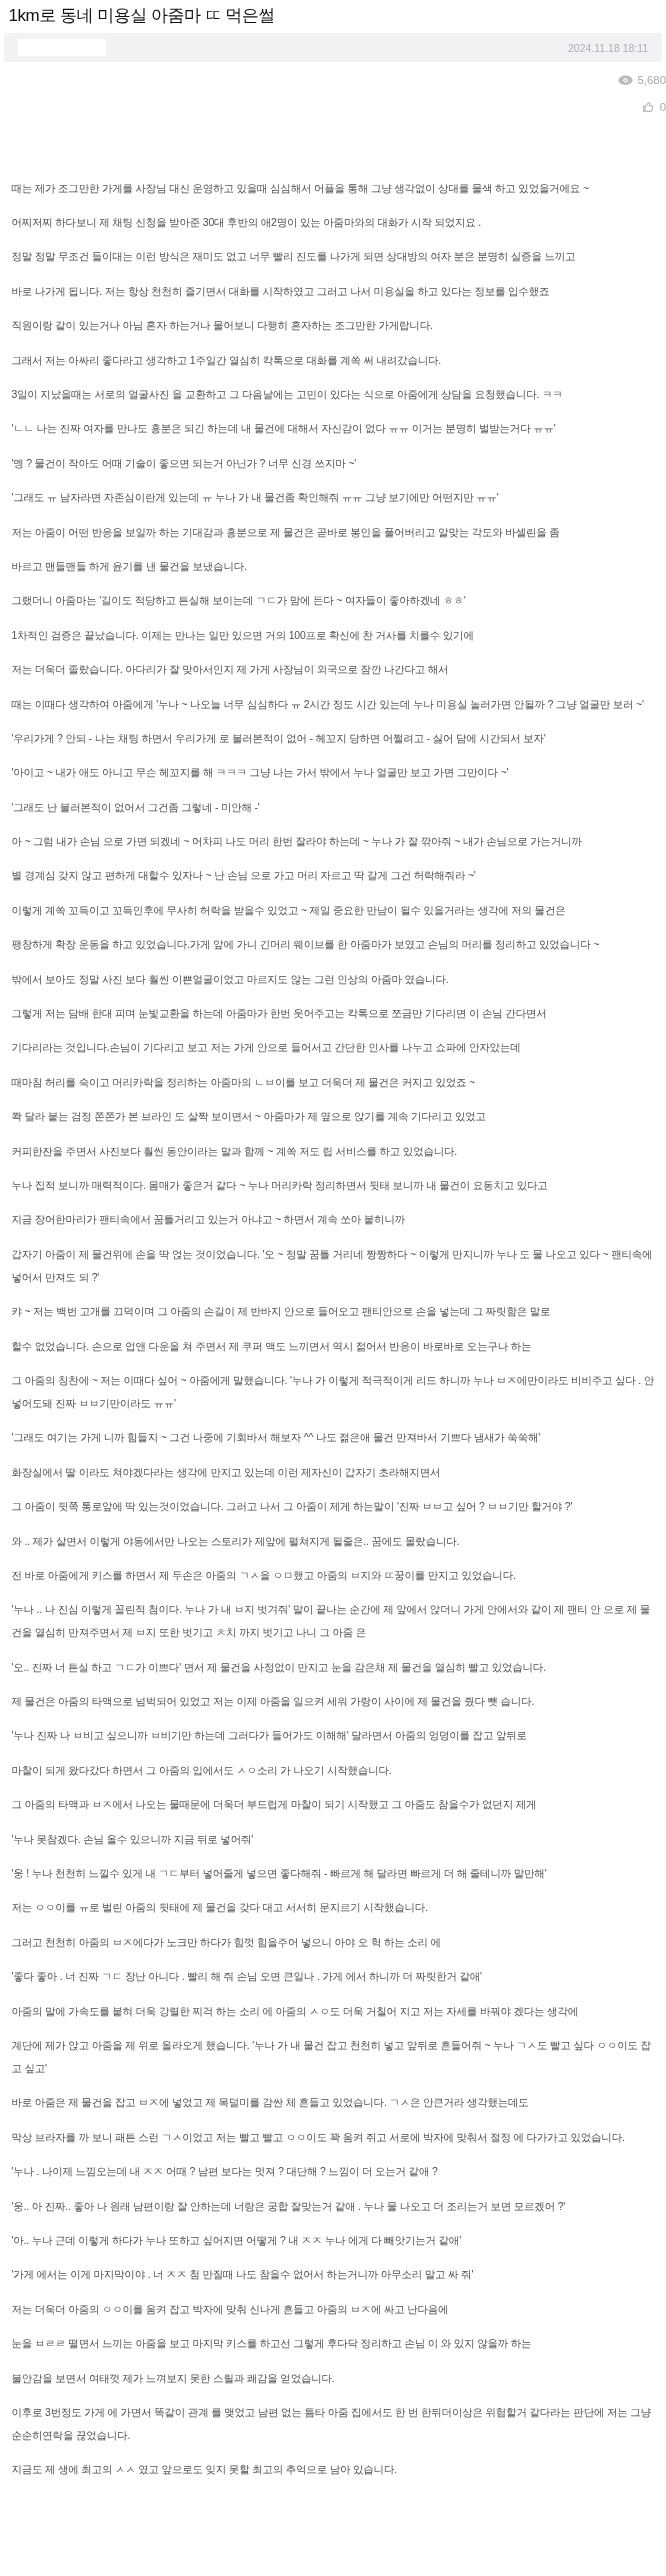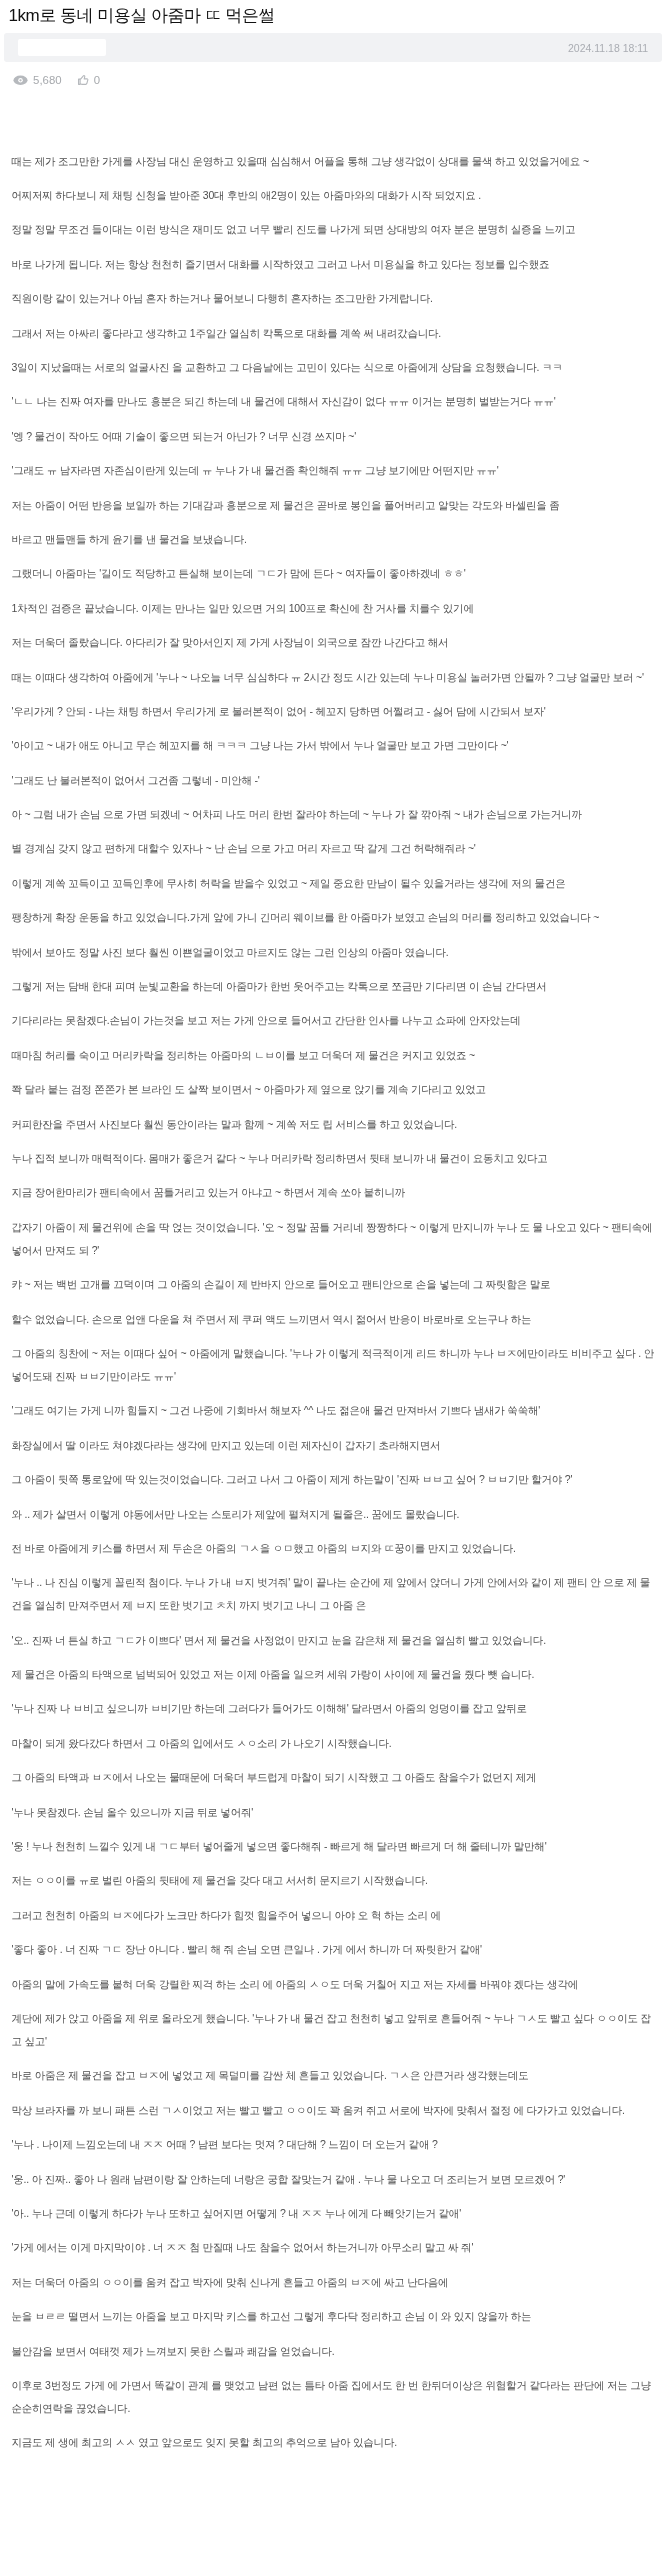--- a/index.html
+++ b/index.html
@@ -17,22 +17,22 @@
     margin:0 3.8px; height:28.5px;
     background:#f1f2f4; border-radius:2.9px;
     display:flex; align-items:center; justify-content:space-between;
     padding:0 14px; box-sizing:border-box;
   }
   .author-blur { width:88px; height:17px; background:#ffffff; border-radius:1.9px; }
   .post-date { color:#aaadb3; font-size:10.5px; letter-spacing:0; }
 
   .stats {
     margin:12.4px 0 0 13.3px;
-    display:flex; align-items:flex-start; gap:15px;
-    color:#a6a9ad; font-size:11.4px;
+    display:flex; align-items:flex-end; gap:15px;
+    color:#a6a9ad; font-size:11.4px;flex-direction:column;
   }
   .stat { display:flex; align-items:center; gap:4.8px; }
   .stat svg { display:block; }
 
   .post-body { padding:63px 11.4px 17px 11.4px; }
   .post-body p {
     margin:0 0 11.4px 0;
     font-size:10.5px; line-height:23px;
     color:#4e4e4e;
     letter-spacing:-0.2px;
@@ -92,21 +92,21 @@
       <p>때는 이때다 생각하여 아줌에게 '누나 ~ 나오늘 너무 심심하다 ㅠ 2시간 정도 시간 있는데 누나 미용실 놀러가면 안될까 ? 그냥 얼굴만 보러 ~'</p>
       <p>'우리가게 ? 안되 - 나는 채팅 하면서 우리가게 로 불러본적이 없어 - 헤꼬지 당하면 어쩔려고 - 싫어 담에 시간되서 보자'</p>
       <p>'아이고 ~ 내가 애도 아니고 무슨 헤꼬지를 해 ㅋㅋㅋ 그냥 나는 가서 밖에서 누나 얼굴만 보고 가면 그만이다 ~'</p>
       <p>'그래도 난 불러본적이 없어서 그건좀 그렇네 - 미안해 -'</p>
       <p>아 ~ 그럼 내가 손님 으로 가면 되겠네 ~ 어차피 나도 머리 한번 잘라야 하는데 ~ 누나 가 잘 깎아줘 ~ 내가 손님으로 가는거니까</p>
       <p>별 경계심 갖지 않고 편하게 대할수 있자나 ~ 난 손님 으로 가고 머리 자르고 딱 갈게 그건 허락해줘라 ~'</p>
       <p>이렇게 계쏙 꼬득이고 꼬득인후에 무사히 허락을 받을수 있었고 ~ 제일 중요한 만남이 될수 있을거라는 생각에 저의 물건은</p>
       <p>팽창하게 확장 운동을 하고 있었습니다.가게 앞에 가니 긴머리 웨이브를 한 아줌마가 보였고 손님의 머리를 정리하고 있었습니다 ~</p>
       <p>밖에서 보아도 정말 사진 보다 훨씬 이쁜얼굴이었고 마르지도 않는 그런 인상의 아줌마 였습니다.</p>
       <p>그렇게 저는 담배 한대 피며 눈빛교환을 하는데 아줌마가 한번 웃어주고는 칵톡으로 쪼금만 기다리면 이 손님 간다면서</p>
-      <p>기다리라는 못참겠다.손님이 가는것을 보고 저는 가게 안으로 들어서고 간단한 인사를 나누고 쇼파에 안자았는데</p>
+      <p>기다리라는 것입니다.손님이 기다리고 보고 저는 가게 안으로 들어서고 간단한 인사를 나누고 쇼파에 안자았는데</p>
       <p>때마침 허리를 숙이고 머리카락을 정리하는 아줌마의 ㄴㅂ이를 보고 더욱더 제 물건은 커지고 있었죠 ~</p>
       <p>쫙 달라 붙는 검정 쫀쫀가 본 브라인 도 살짝 보이면서 ~ 아줌마가 제 옆으로 앉기를 계속 기다리고 있었고</p>
       <p>커피한잔을 주면서 사진보다 훨씬 동안이라는 말과 함께 ~ 계쏙 저도 립 서비스를 하고 있었습니다.</p>
       <p>누나 집적 보니까 매력적이다. 몸매가 좋은거 같다 ~ 누나 머리카락 정리하면서 뒷태 보니까 내 물건이 요동치고 있다고</p>
       <p>지금 장어한마리가 팬티속에서 꿈틀거리고 있는거 아냐고 ~ 하면서 계속 쏘아 붙히니까</p>
       <p>갑자기 아줌이 제 물건위에 손을 딱 얹는 것이었습니다. '오 ~ 정말 꿈틀 거리네 짱짱하다 ~ 이렇게 만지니까 누나 도 물 나오고 있다 ~ 팬티속에 넣어서 만져도 되 ?'</p>
       <p>캬 ~ 저는 백번 고개를 끄덕이며 그 아줌의 손길이 제 반바지 안으로 들어오고 팬티안으로 손을 넣는데 그 짜릿함은 말로</p>
       <p>할수 없었습니다. 손으로 업앤 다운을 쳐 주면서 제 쿠퍼 액도 느끼면서 역시 젊어서 반응이 바로바로 오는구나 하는</p>
       <p>그 아줌의 칭찬에 ~ 저는 이때다 싶어 ~ 아줌에게 말했습니다. '누나 가 이렇게 적극적이게 리드 하니까 누나 ㅂㅈ에만이라도 비비주고 싶다 . 안넣어도돼 진짜 ㅂㅂ기만이라도 ㅠㅠ'</p>
       <p>'그래도 여기는 가게 니까 힘들지 ~ 그건 나중에 기회바서 해보자 ^^ 나도 젊은애 물건 만져바서 기쁘다 냄새가 쑥쑥해'</p>

